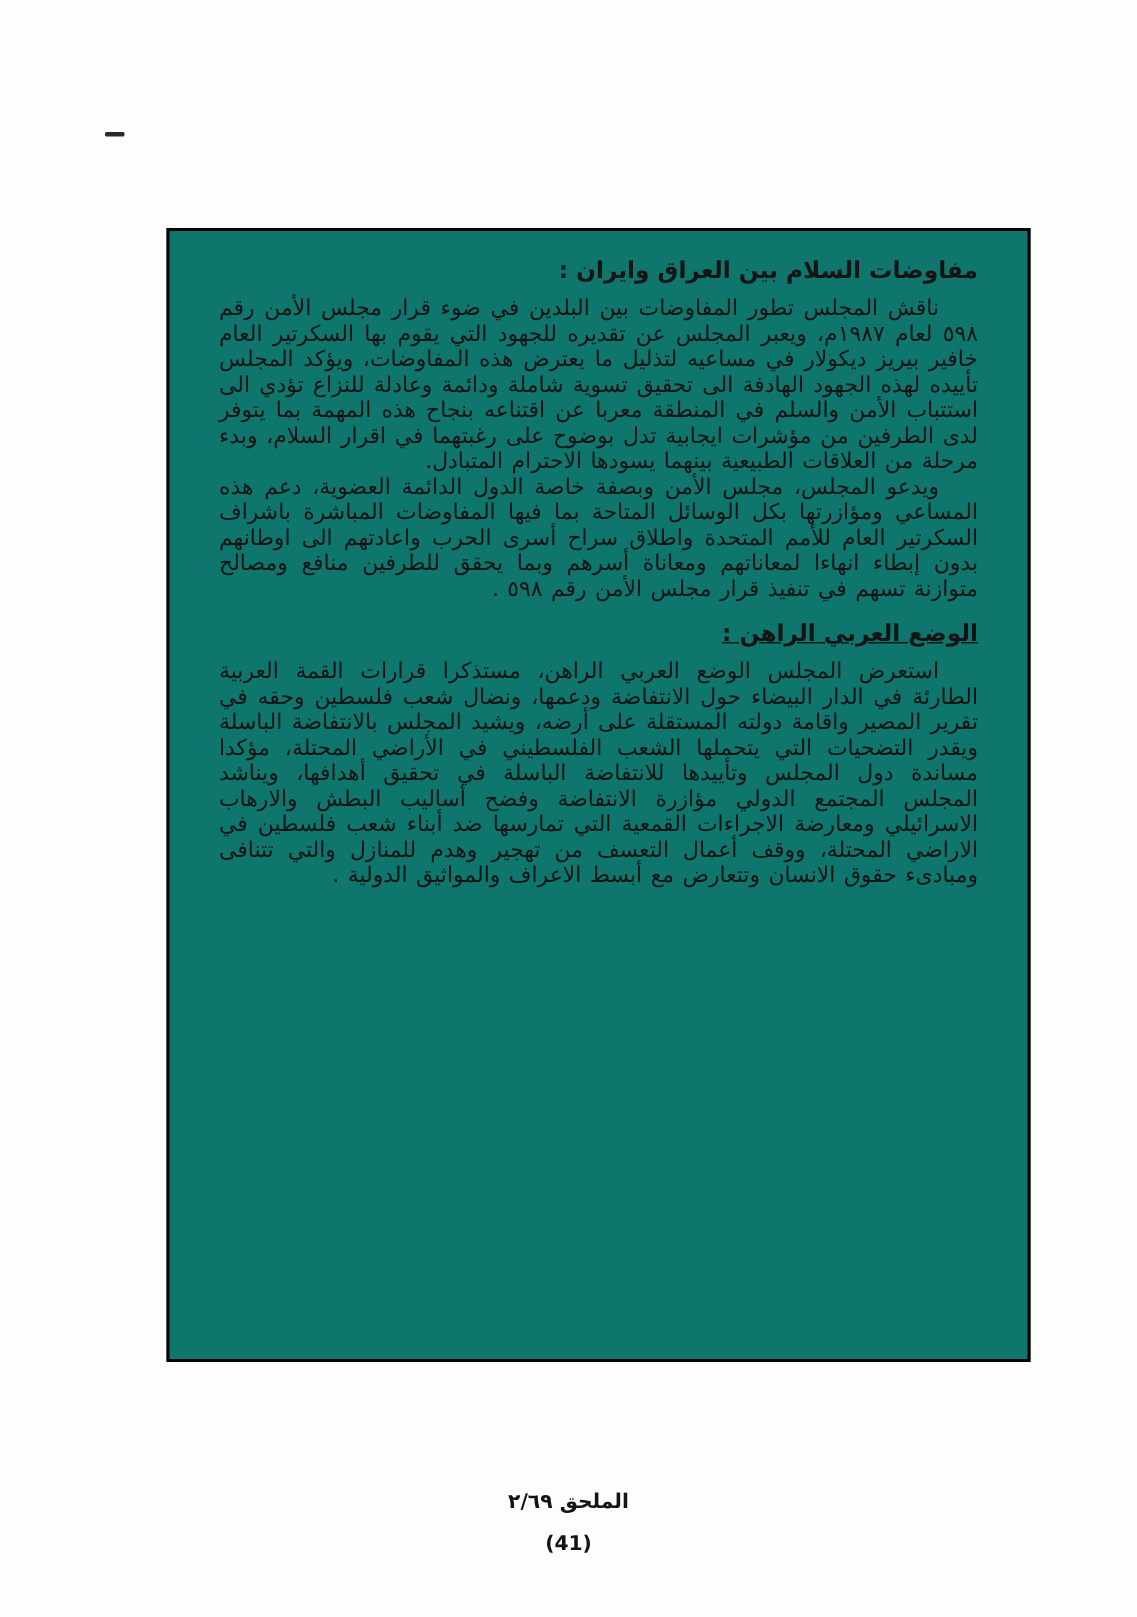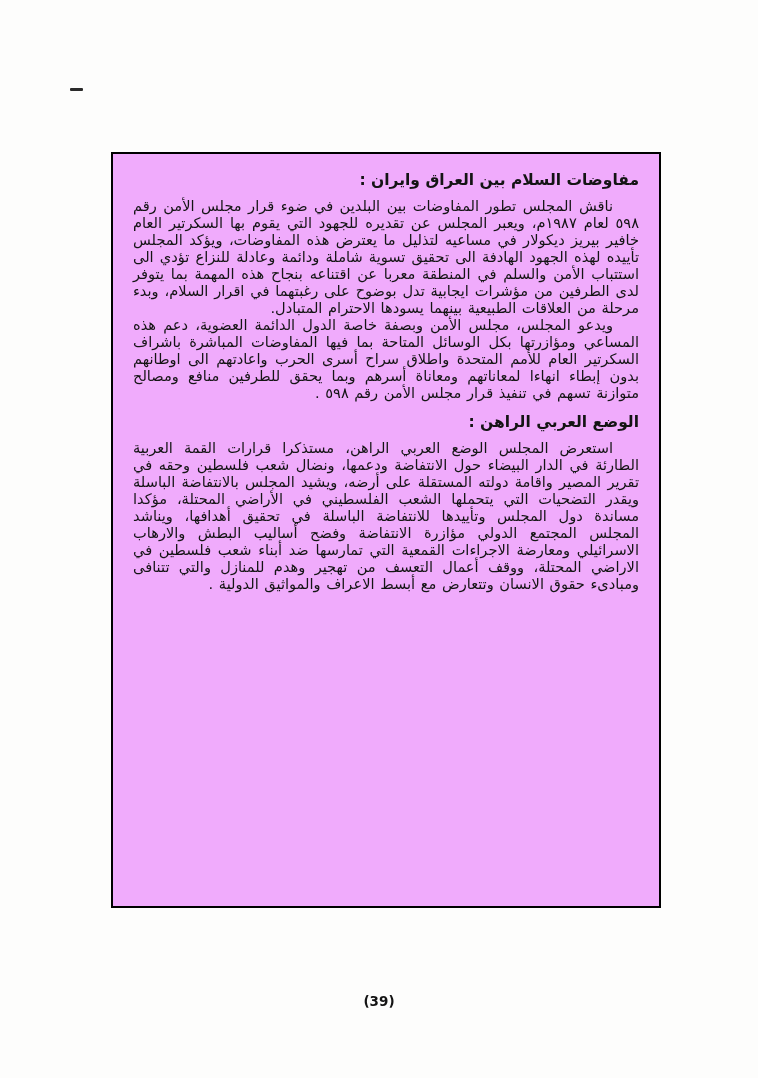--- a/index.html
+++ b/index.html
@@ -24,34 +24,35 @@
     background: #2a2a2a;
     border-radius: 1px;
   }
   .frame {
     position: absolute;
     left: 111px;
     top: 152px;
     width: 506px;
     height: 726px;
     border: 2px solid #000;
-    padding: 13px 20px;
+    padding: 13px 33px;
     direction: rtl;
-    background: #f0abfc;
+    background: #0f766e;
     overflow: hidden;
   }
   .section-heading {
     font-weight: bold;
     font-size: 15.5px;
     line-height: 26px;
     margin: 0 0 4px 0;
     text-align: right;
   }
   .section-heading.second {
     margin-top: 8px;
+    text-decoration: underline;
   }
   .para {
     font-size: 14.6px;
     line-height: 17px;
     text-align: justify;
     margin: 0;
     text-indent: 26px;
     word-spacing: 1px;
   }
   .footer {
@@ -86,14 +87,15 @@
   </div>
 
   <div class="section">
     <h2 class="section-heading second">الوضع العربي الراهن :</h2>
     <p class="para">استعرض المجلس الوضع العربي الراهن، مستذكرا قرارات القمة العربية الطارئة في الدار البيضاء حول الانتفاضة ودعمها، ونضال شعب فلسطين وحقه في تقرير المصير واقامة دولته المستقلة على أرضه، ويشيد المجلس بالانتفاضة الباسلة ويقدر التضحيات التي يتحملها الشعب الفلسطيني في الأراضي المحتلة، مؤكدا مساندة دول المجلس وتأييدها للانتفاضة الباسلة في تحقيق أهدافها، ويناشد المجلس المجتمع الدولي مؤازرة الانتفاضة وفضح أساليب البطش والارهاب الاسرائيلي ومعارضة الاجراءات القمعية التي تمارسها ضد أبناء شعب فلسطين في الاراضي المحتلة، ووقف أعمال التعسف من تهجير وهدم للمنازل والتي تتنافى ومبادىء حقوق الانسان وتتعارض مع أبسط الاعراف والمواثيق الدولية .</p>
   </div>
 
 </div>
 
 <div class="footer">
-  <div class="page-number">(39)</div>
+  <div class="annex">الملحق ٢/٦٩</div>
+  <div class="page-number">(41)</div>
 </div>
 
 </body></html>

